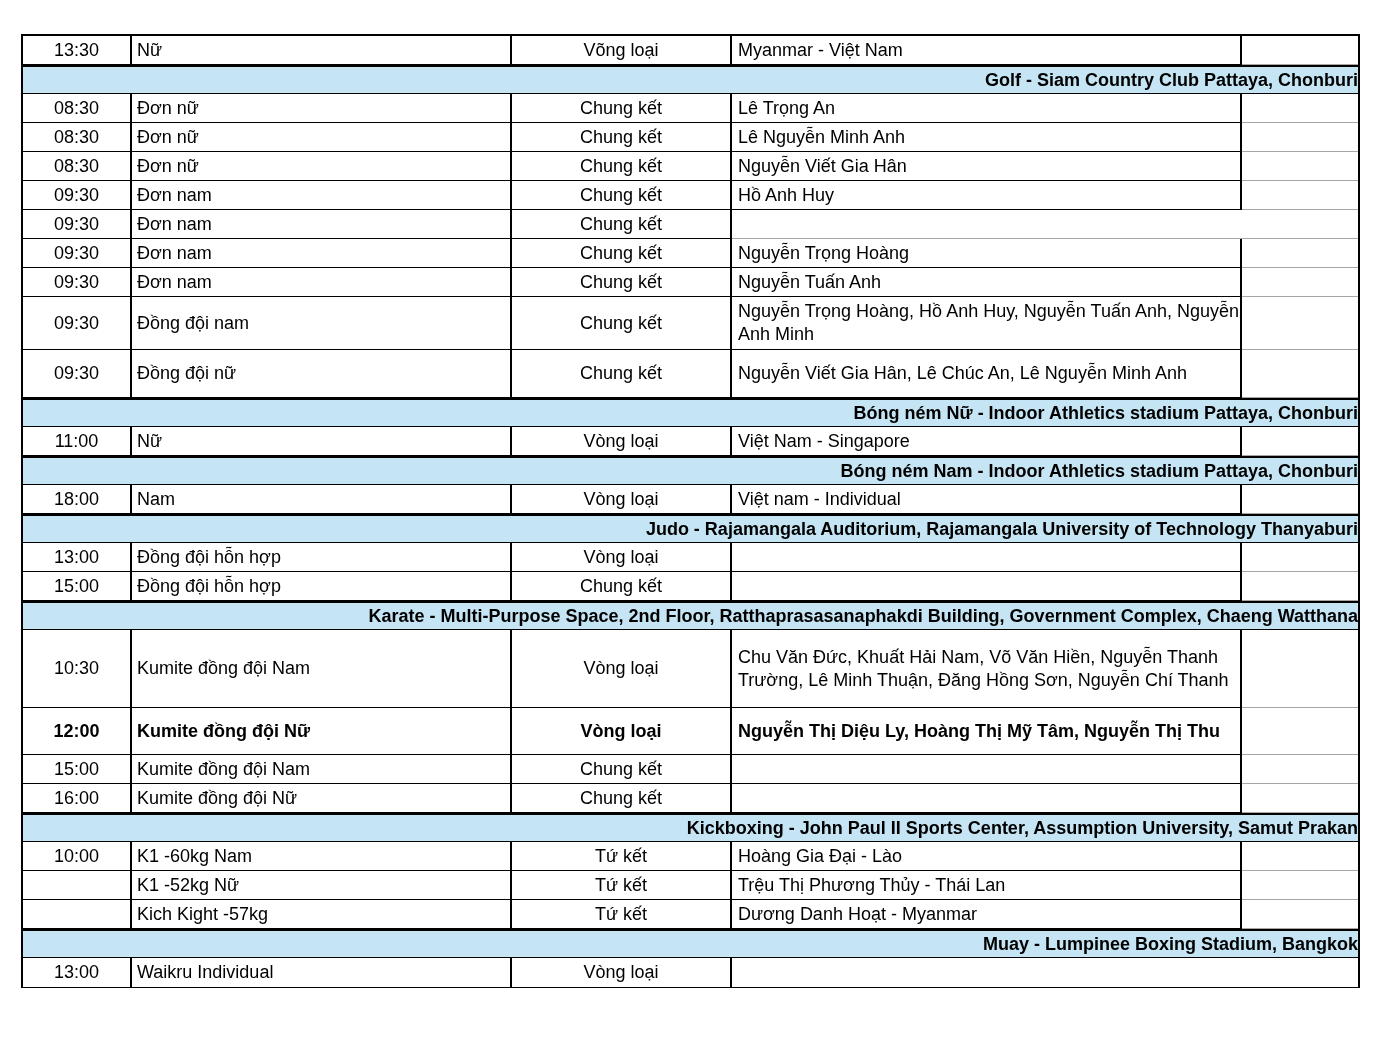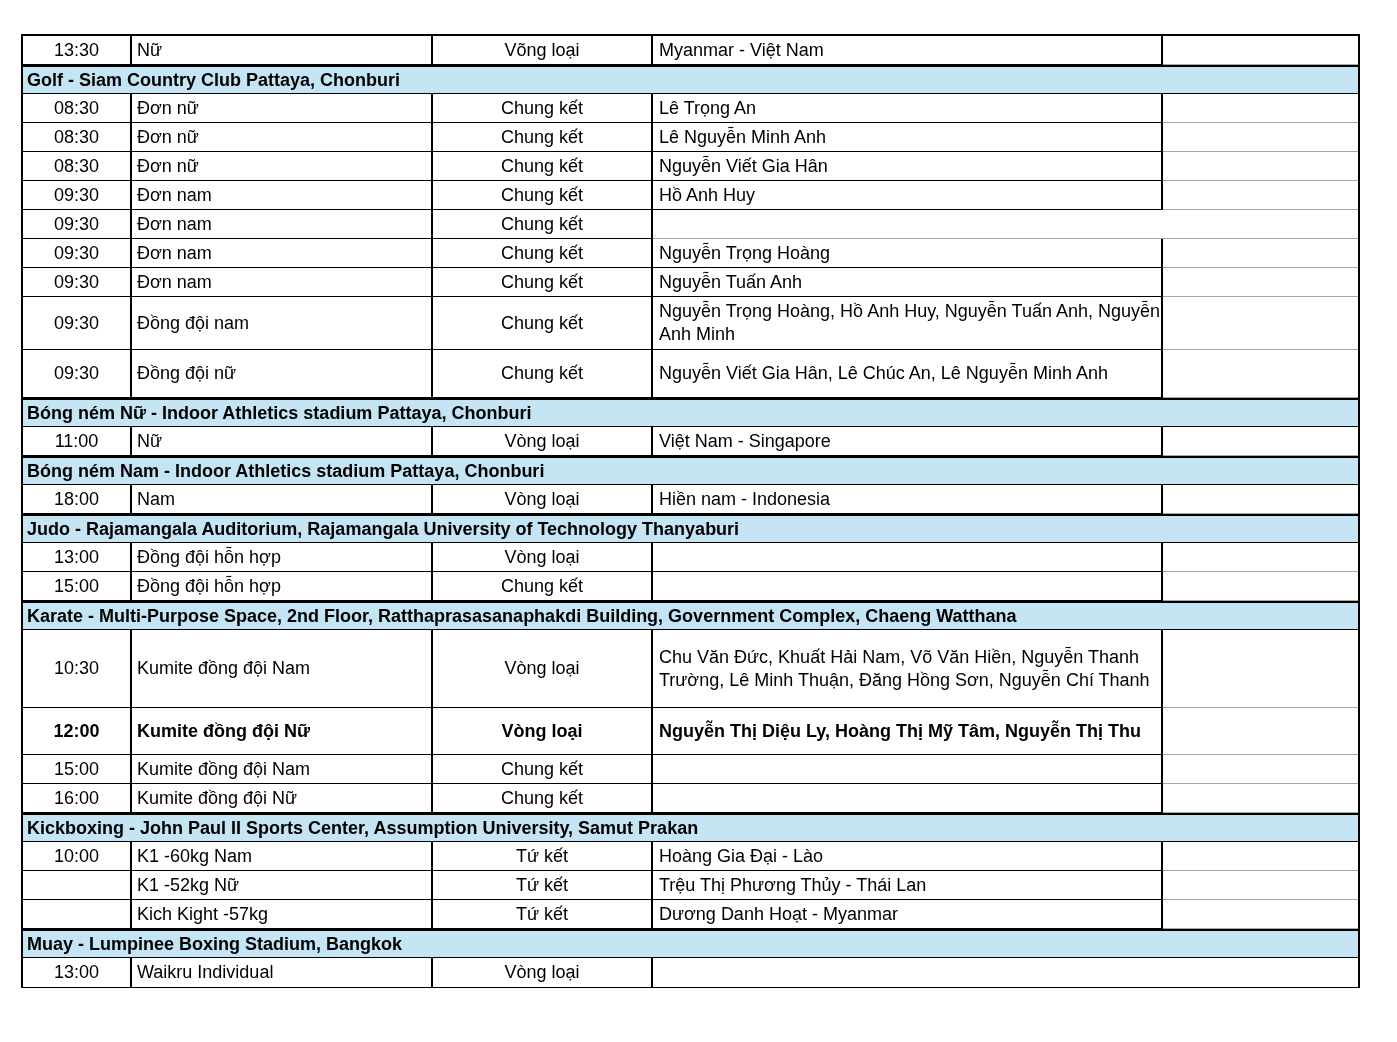--- a/index.html
+++ b/index.html
@@ -21,34 +21,35 @@
   }
   .row{
     display:flex;min-height:29px;box-sizing:border-box;
     font-size:18px;line-height:23px;
   }
   .cell{
     display:flex;align-items:center;box-sizing:border-box;
     overflow:hidden;
   }
   .c-time{width:109px;border-right:2px solid var(--border-color);justify-content:center;text-align:center;}
-  .c-event{width:301px;border-right:2px solid var(--border-color);padding-left:5px;}
+  .c-event{width:380px;border-right:2px solid var(--border-color);padding-left:5px;}
   .c-round{width:220px;border-right:2px solid var(--border-color);justify-content:center;text-align:right;}
   .c-part{width:510px;border-right:2px solid var(--border-color);padding-left:6px;padding-right:0;}
   .c-note{flex:1;}
   .c-time,.c-event,.c-round,.c-part{border-bottom:1px solid var(--border-color);}
   .c-note{border-bottom:1px solid var(--note-divider);}
   .row:last-child .cell{border-bottom:none;}
   .section-row{
     display:flex;align-items:center;min-height:29px;box-sizing:border-box;
     background:var(--section-bg);
     border-top:2px solid var(--border-color);
     border-bottom:1px solid var(--border-color);
     font-weight:bold;font-size:18px;line-height:22px;
     padding-left:4px;
+    justify-content:flex-end;
   }
 </style>
 </head>
 <body>
 
 <div class="schedule-table">
     <div class="row">
       <div class="cell c-time">
         <span>13:30</span>
       </div>
@@ -245,21 +246,21 @@
       <div class="cell c-time">
         <span>18:00</span>
       </div>
       <div class="cell c-event">
         <span>Nam</span>
       </div>
       <div class="cell c-round">
         <span>Vòng loại</span>
       </div>
       <div class="cell c-part">
-        <span>Hiền nam - Indonesia</span>
+        <span>Việt nam - Individual</span>
       </div>
       <div class="cell c-note">
         <span></span>
       </div>
     </div>
     <div class="section-row">
       <span>Judo - Rajamangala Auditorium, Rajamangala University of Technology Thanyaburi</span>
     </div>
     <div class="row">
       <div class="cell c-time">

